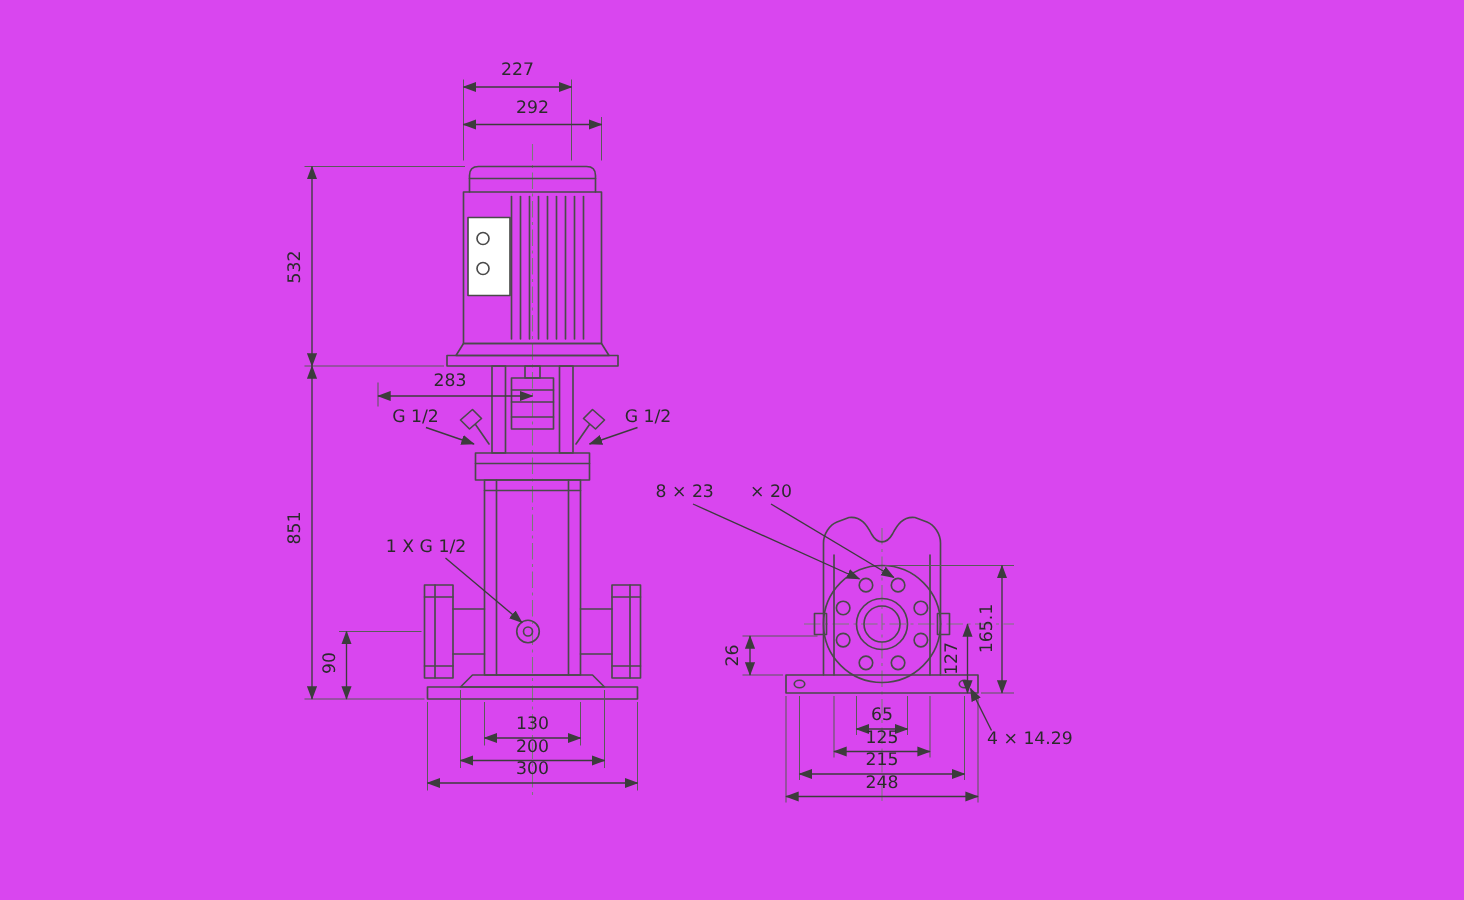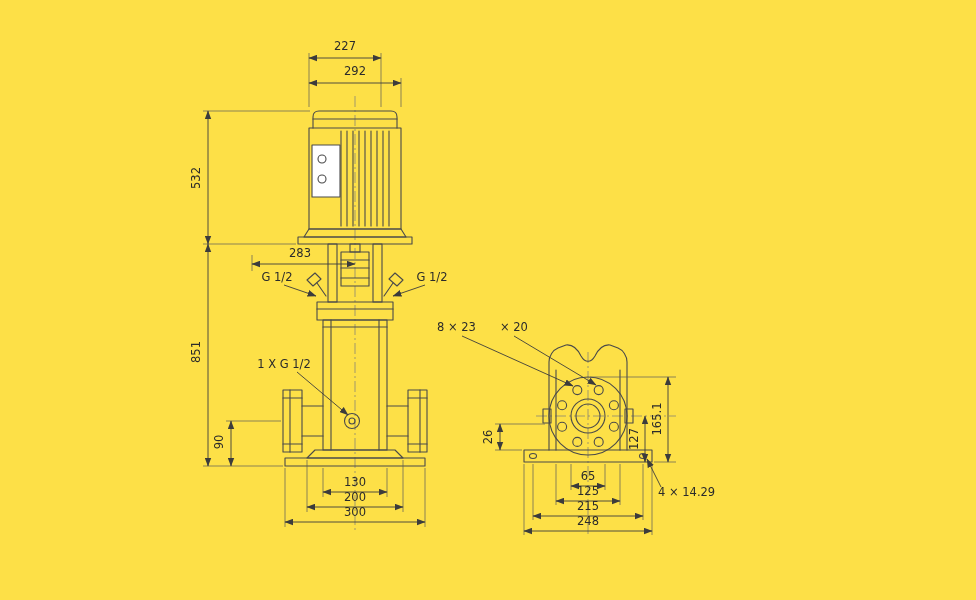--- a/index.html
+++ b/index.html
@@ -1,16 +1,16 @@
 <!DOCTYPE html>
 <html><head>
 <meta charset="utf-8">
 <style>
   html,body{margin:0;padding:0;background:#ffffff;}
-  .page{width:976px;height:600px;position:relative;background:#fde047;overflow:hidden;}
+  .page{width:976px;height:600px;position:relative;background:#d946ef;overflow:hidden;}
   svg{display:block;}
   svg text{font-family:"DejaVu Sans","Liberation Sans",sans-serif;font-size:11.5px;fill:#2b2b2b;}
   .ln{fill:none;stroke:#4a4a4a;stroke-width:1.1;stroke-linejoin:round;stroke-linecap:round;}
   .dim{stroke:#3c3c3c;stroke-width:0.9;fill:none;}
   .ext{stroke:#5a5a5a;stroke-width:0.7;fill:none;}
   .cl{stroke:#7a7a7a;stroke-width:0.7;fill:none;stroke-dasharray:11 3 2 3;}
 </style>
 </head>
 <body>
 

